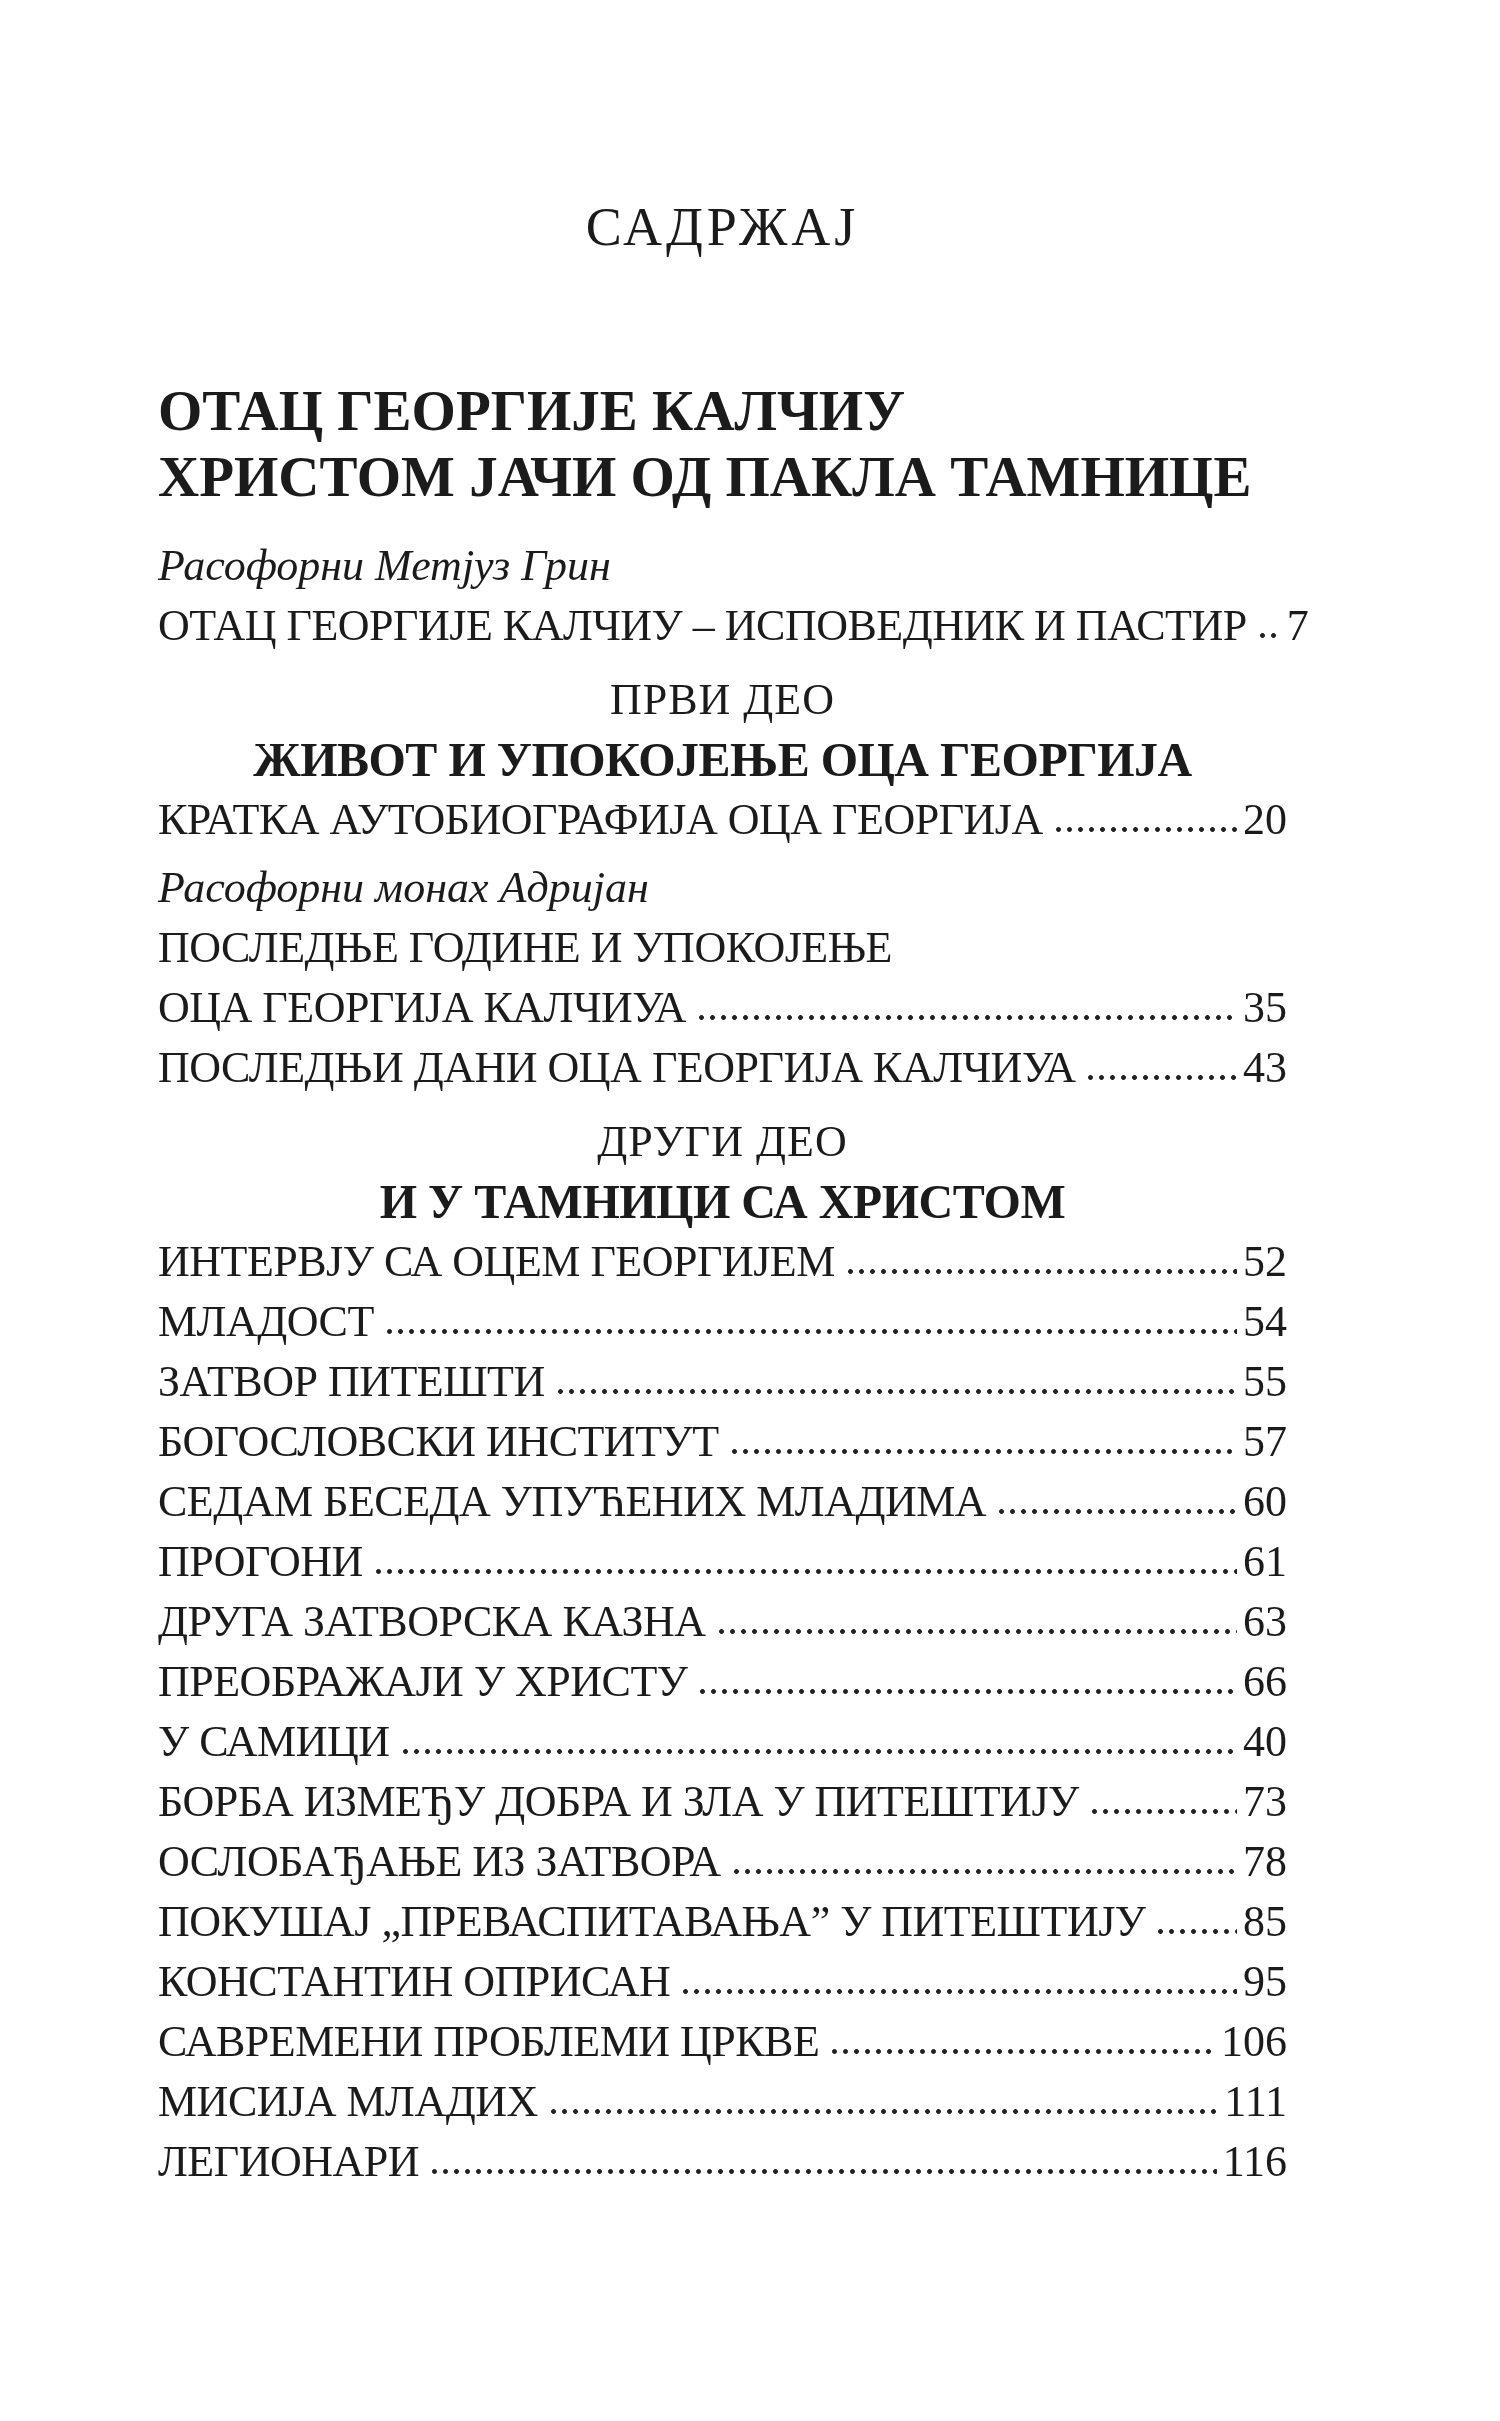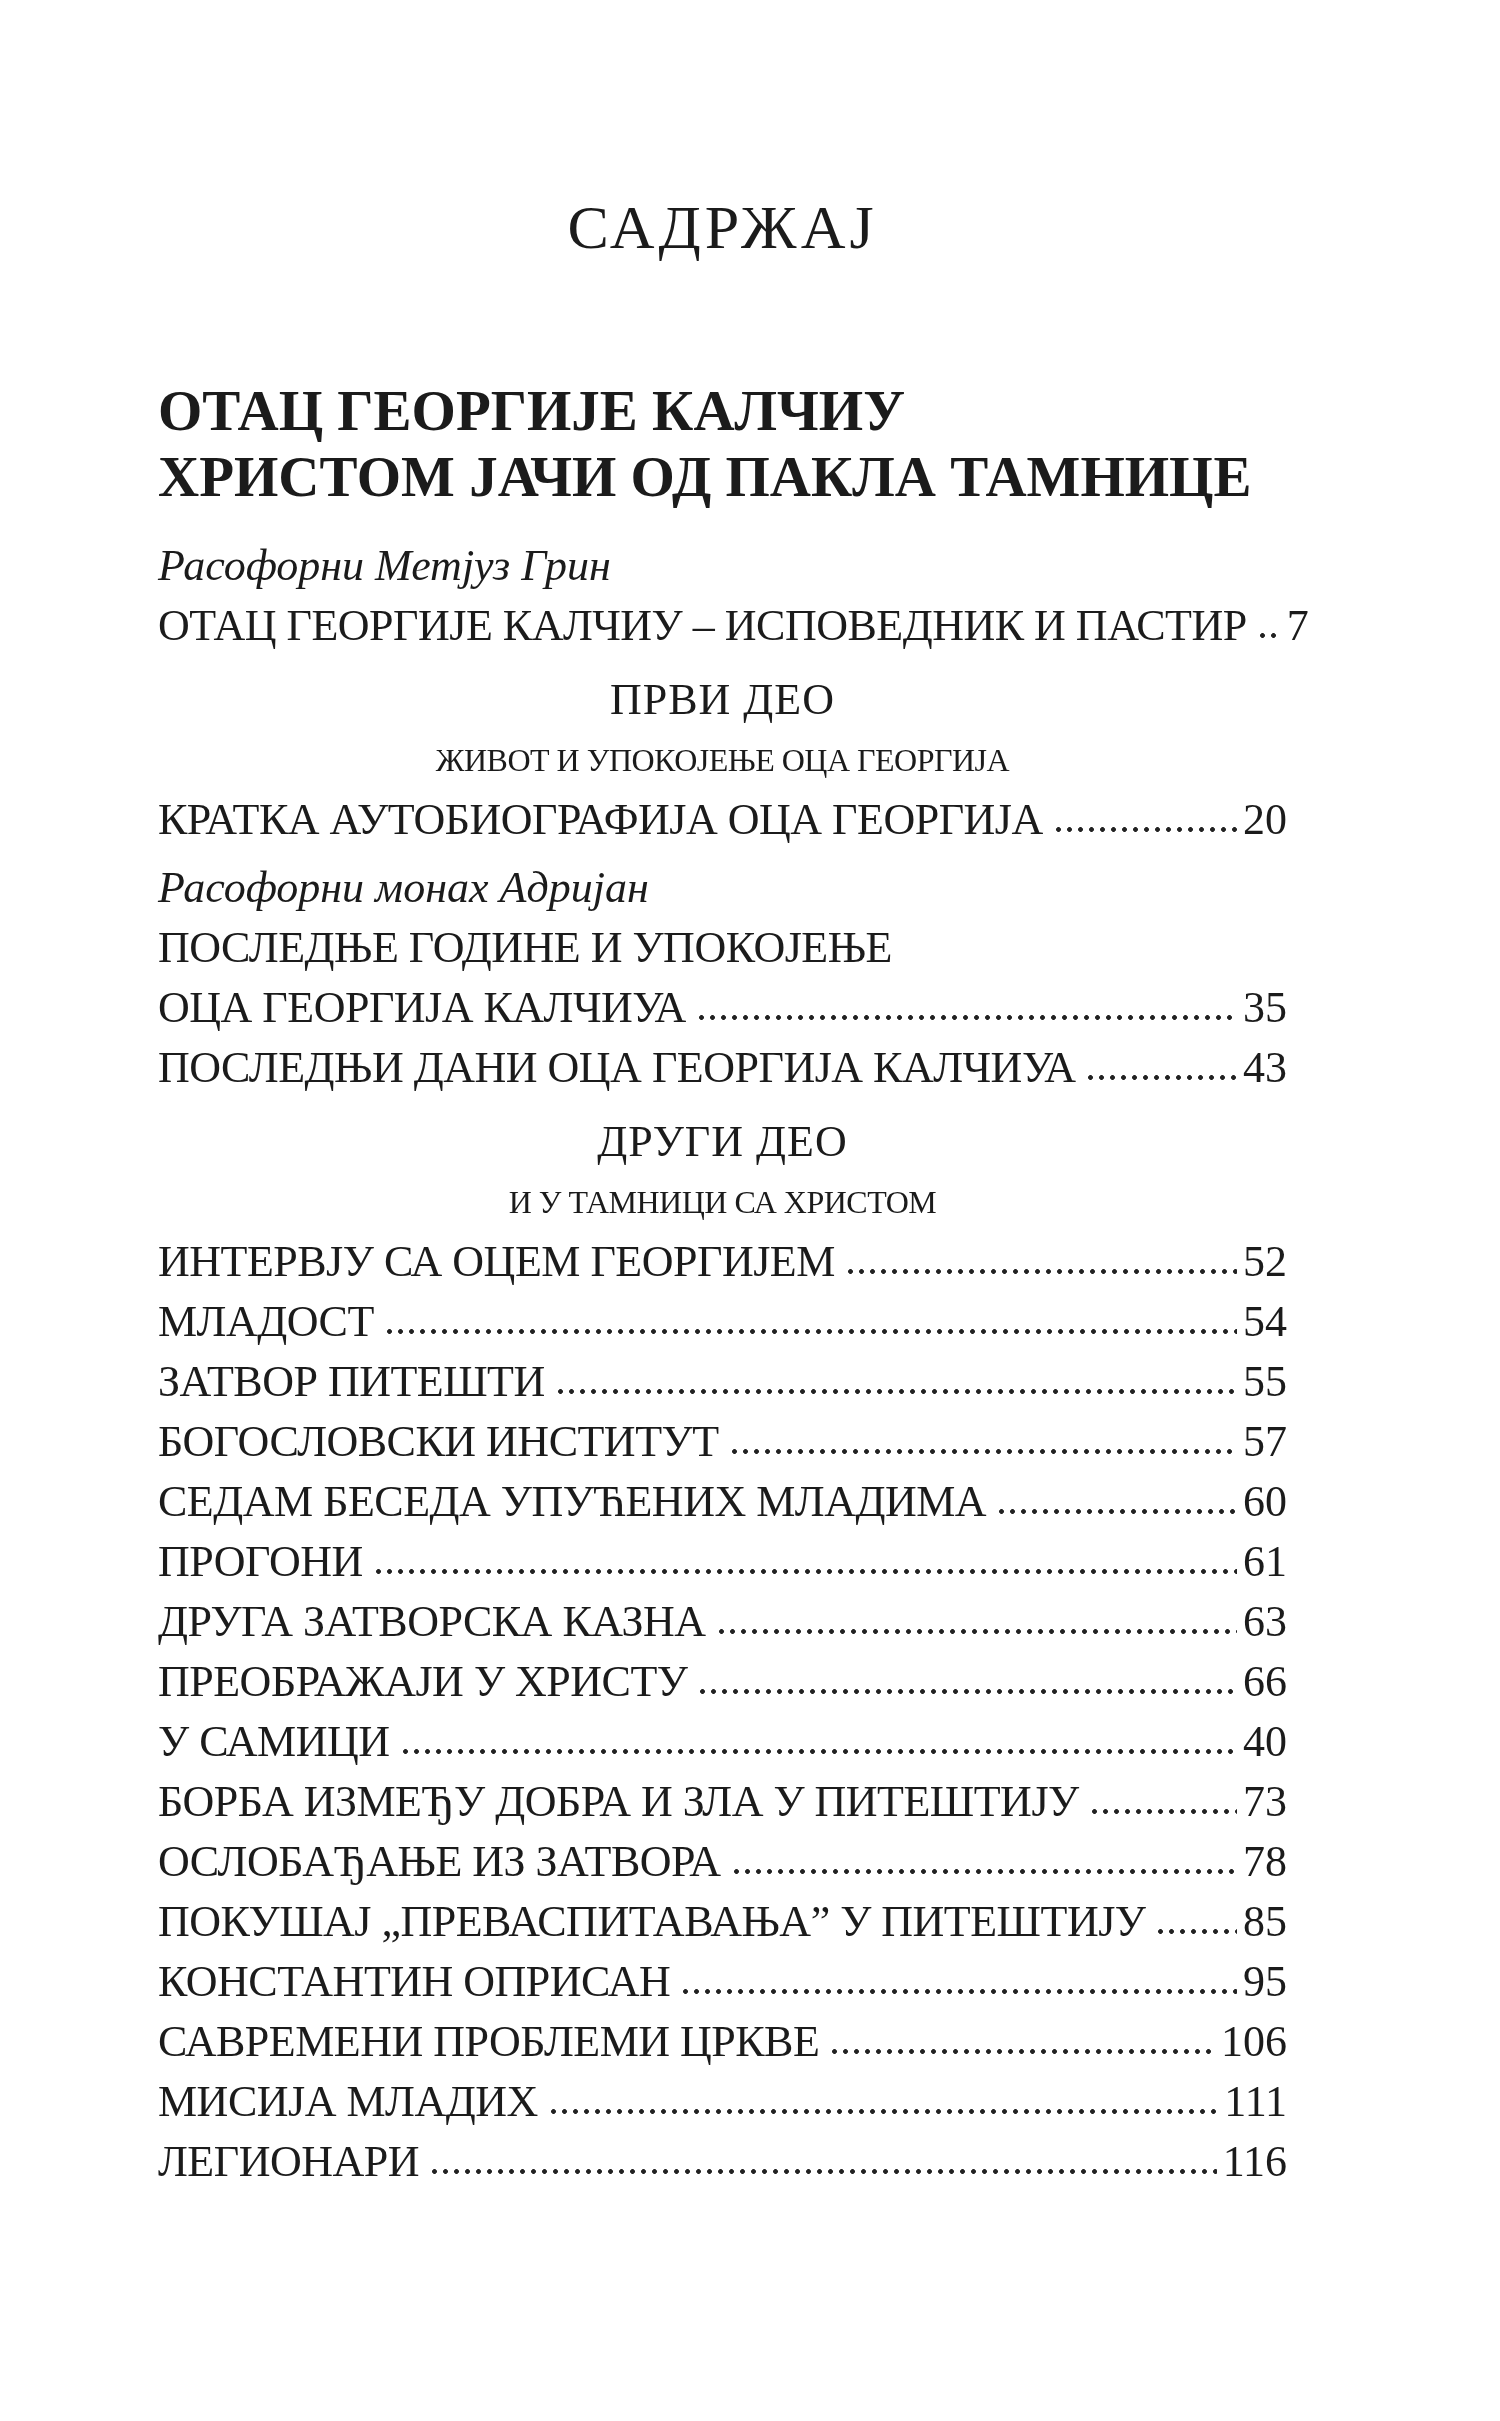--- a/index.html
+++ b/index.html
@@ -19,21 +19,21 @@
   .content {
     position: absolute;
     left: 158px;
     width: 1129px;
     top: 0;
   }
   .doc-title {
     margin: 0;
     padding-top: 196px;
     text-align: center;
-    font-size: 62px;
+    font-size: 54px;
     font-weight: normal;
     letter-spacing: 4px;
     line-height: 62px;
   }
   .book-header {
     margin-top: 120px;
     text-align: left;
     font-weight: bold;
     font-size: 57px;
     line-height: 66px;
@@ -57,23 +57,23 @@
   .part {
     text-align: center;
     margin-top: 14px;
   }
   .part-kicker {
     font-size: 44px;
     line-height: 60px;
     letter-spacing: 1px;
   }
   .part-title {
-    font-size: 32px;
+    font-size: 48px;
     line-height: 60px;
-    font-weight: normal;
+    font-weight: bold;
   }
   .entry-text {
     white-space: nowrap;
   }
   .leader {
     flex: 1 1 auto;
     min-width: 24px;
     height: 9px;
     margin: 0 6px 0 10px;
     background-image: radial-gradient(circle, #222222 2.1px, rgba(0,0,0,0) 2.6px);

